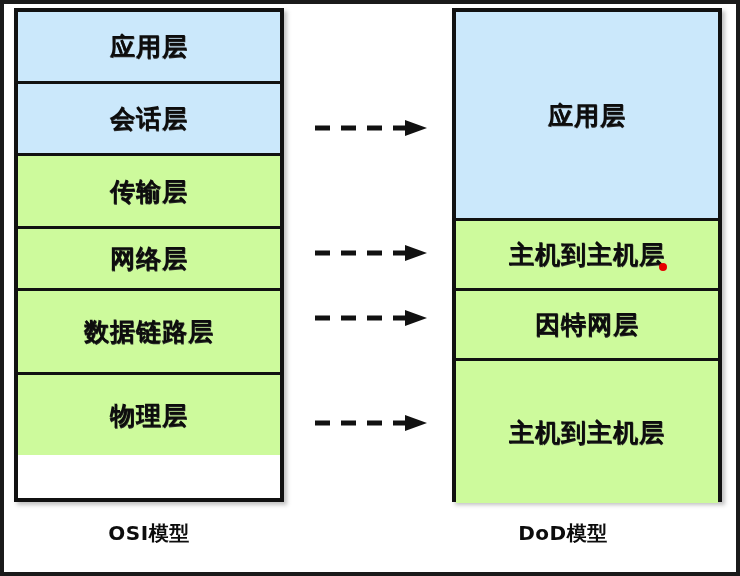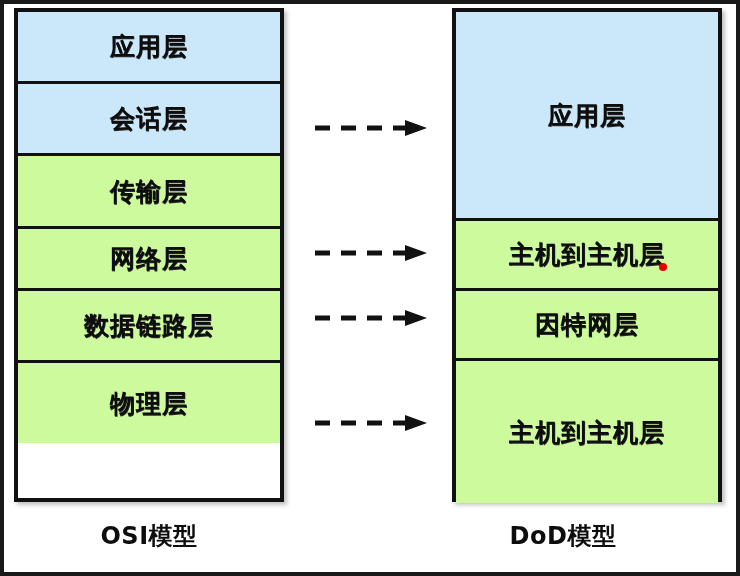--- a/index.html
+++ b/index.html
@@ -67,21 +67,21 @@
     text-shadow: 0.5px 0.5px 0 #2a2a2a;
   }
   .layer.blue  { background: #cbe8fb; }
   .layer.green { background: #cdfa9c; }
 
   
   .caption {
     position: absolute;
     text-align: center;
     font-weight: bold;
-    font-size: 24px;
+    font-size: 20px;
     color: #0d0d0d;
     letter-spacing: 0.5px;
     white-space: nowrap;
     z-index: 8;
   }
   #osi-caption { left: 14px;  top: 520px; width: 270px; }
   #dod-caption { left: 428px; top: 520px; width: 270px; }
 
   
   .arrow {
@@ -131,21 +131,21 @@
       </div>
     <div class="layer blue" style="height:72px">
         <span class="layer-label">会话层</span>
       </div>
     <div class="layer green" style="height:73px">
         <span class="layer-label">传输层</span>
       </div>
     <div class="layer green" style="height:62px">
         <span class="layer-label">网络层</span>
       </div>
-    <div class="layer green" style="height:72px">
+    <div class="layer green" style="height:84px">
         <span class="layer-label">数据链路层</span>
       </div>
     <div class="layer green" style="height:80px">
         <span class="layer-label">物理层</span>
       </div>
   </div>
 
   <div id="osi-caption" class="caption">OSI模型</div>
 
   <div id="dod-stack" class="stack">

